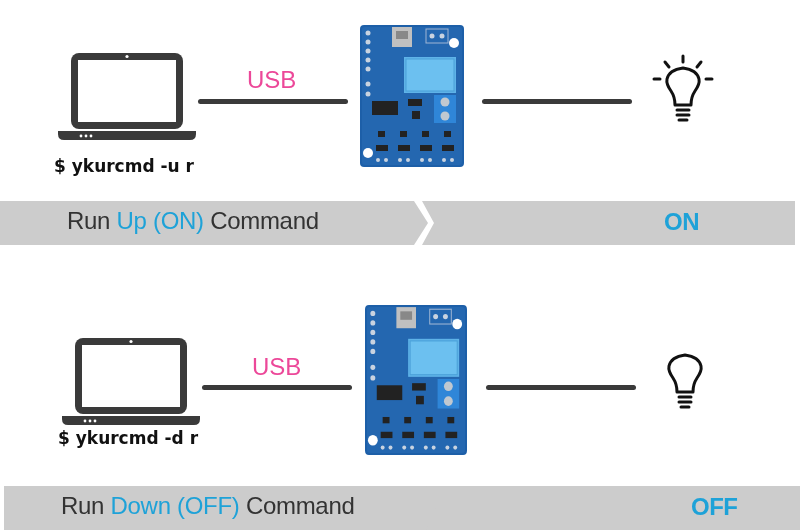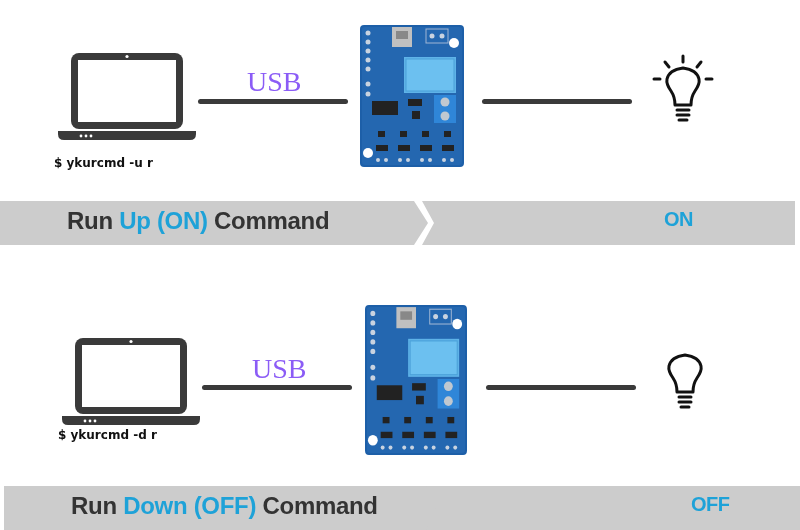--- a/index.html
+++ b/index.html
@@ -1,26 +1,26 @@
 <!DOCTYPE html>
 <html><head>
 <meta charset="utf-8">
 <style>
   html, body { margin:0; padding:0; background:#ffffff; }
   body { width:800px; height:530px; position:relative; overflow:hidden; font-family:"DejaVu Sans", sans-serif; }
   .laptop { position:absolute; }
-  .cmd { position:absolute; font-family:"DejaVu Sans", sans-serif; font-weight:bold; font-size:12px; color:#111; white-space:nowrap; }
-  .usb { position:absolute; font-family:Liberation Serif, serif; font-size:28px; color:#8b5cf6; }
+  .cmd { position:absolute; font-family:"DejaVu Sans", sans-serif; font-weight:bold; font-size:17px; color:#111; white-space:nowrap; }
+  .usb { position:absolute; font-family:Liberation Sans, sans-serif; font-size:24px; color:#ec4899; }
   .wire { position:absolute; height:5px; background:#3a3a3a; border-radius:3px; }
   .board { position:absolute; }
   .bulb { position:absolute; }
   .banner { position:absolute; height:44px; }
-  .banner-text { position:absolute; font-family:"Liberation Sans", sans-serif; font-size:24px; color:#333; white-space:nowrap; letter-spacing:-0.3px;font-weight:bold; }
+  .banner-text { position:absolute; font-family:"Liberation Sans", sans-serif; font-size:24px; color:#333; white-space:nowrap; letter-spacing:-0.3px; }
   .hl { color:#1ea2d8; }
-  .state { position:absolute; font-family:"Liberation Sans", sans-serif; font-weight:bold; font-size:20px; color:#1ea2d8; letter-spacing:-0.5px; }
+  .state { position:absolute; font-family:"Liberation Sans", sans-serif; font-weight:bold; font-size:24px; color:#1ea2d8; letter-spacing:-0.5px; }
 </style>
 </head>
 <body>
 
 <div>
 
   <svg class="laptop" style="left:57px;top:50px" width="140" height="94" viewBox="0 0 140 94">
     <rect x="14" y="3" width="112" height="76" rx="8" fill="#3a3a3a"></rect>
     <rect x="21" y="10" width="98" height="62" fill="#ffffff"></rect>
     <circle cx="70" cy="6.5" r="1.6" fill="#ffffff"></circle>
@@ -191,21 +191,21 @@
       <path d="M14 40 Q14 32 10 26 Q5 19 6 14 Q8 5 22 3 Q36 5 38 14 Q39 19 34 26 Q30 32 30 40 Z" stroke-linejoin="round"></path>
       <line x1="16" y1="45" x2="28" y2="45"></line>
       <line x1="16" y1="50" x2="28" y2="50"></line>
       <line x1="18" y1="55" x2="26" y2="55"></line>
     </g>
   </svg>
 
   <svg class="banner" style="left:4px;top:486px" width="440" height="44" viewBox="0 0 440 44">
     <polygon points="0,0 270,0 276,22 270,44 0,44" fill="#cccccc" transform="scale(1.57,1)"></polygon>
   </svg>
-  <div class="banner-text" style="left:71px;top:492px">
+  <div class="banner-text" style="left:61px;top:492px">
     <span>Run</span>
     <span class="hl">Down (OFF)</span>
     <span>Command</span>
   </div>
   <svg class="banner" style="left:426px;top:486px" width="374" height="44" viewBox="0 0 374 44">
     <polygon points="0,0 374,0 374,44 0,44 10,22" fill="#cccccc"></polygon>
   </svg>
   <div class="state" style="left:691px;top:493px">OFF</div>
 </div>
 

